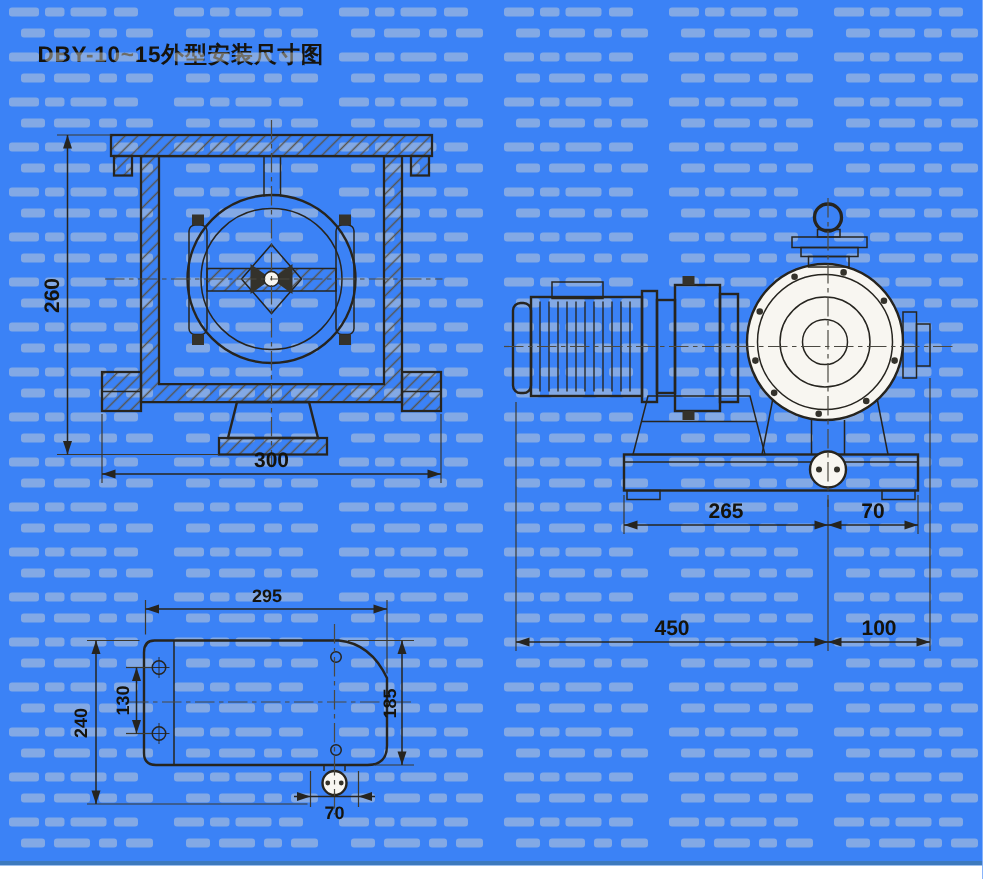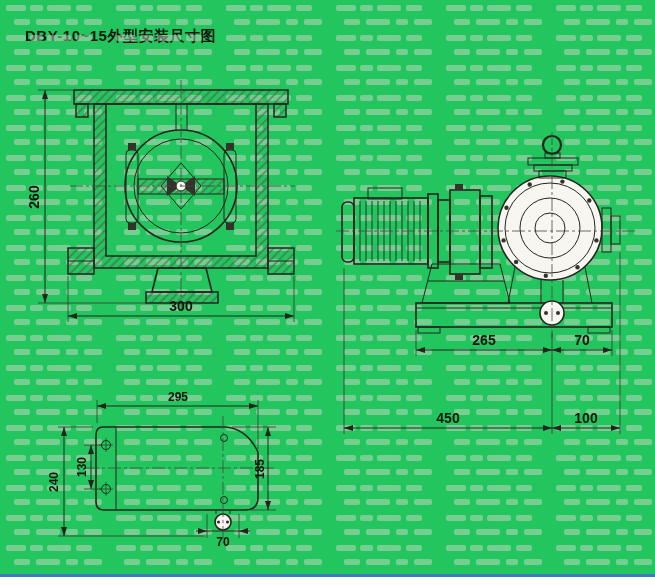--- a/index.html
+++ b/index.html
@@ -1,17 +1,17 @@
 <!DOCTYPE html>
 <html><head>
 <meta charset="utf-8">
 <style>
   html,body{margin:0;padding:0;}
   body{width:655px;height:586px;background:#ffffff;font-family:"Liberation Sans",sans-serif;}
-  .page{position:relative;width:655px;height:586px;background:#22c55e;overflow:hidden;}
+  .page{position:relative;width:655px;height:586px;background:#3b82f6;overflow:hidden;}
   .title{position:absolute;left:25px;top:27px;font-size:15px;font-weight:bold;color:#16140e;letter-spacing:.5px;}
   svg{position:absolute;left:0;top:0;}
   .s2{fill:none;stroke:#26241f;stroke-width:1.6;}
   .s1{fill:none;stroke:#26241f;stroke-width:1;}
   .thin{fill:none;stroke:#26241f;stroke-width:.6;}
   .fin{stroke:#26241f;stroke-width:.9;}
   .hf{fill:url(#hatch);stroke:#26241f;stroke-width:1.5;}
   .hf1{fill:url(#hatch);stroke:#26241f;stroke-width:1;}
   .cl{fill:none;stroke:#4a4841;stroke-width:.8;stroke-dasharray:13 3 3 3;}
   .ext{fill:none;stroke:#3a382f;stroke-width:.8;}

